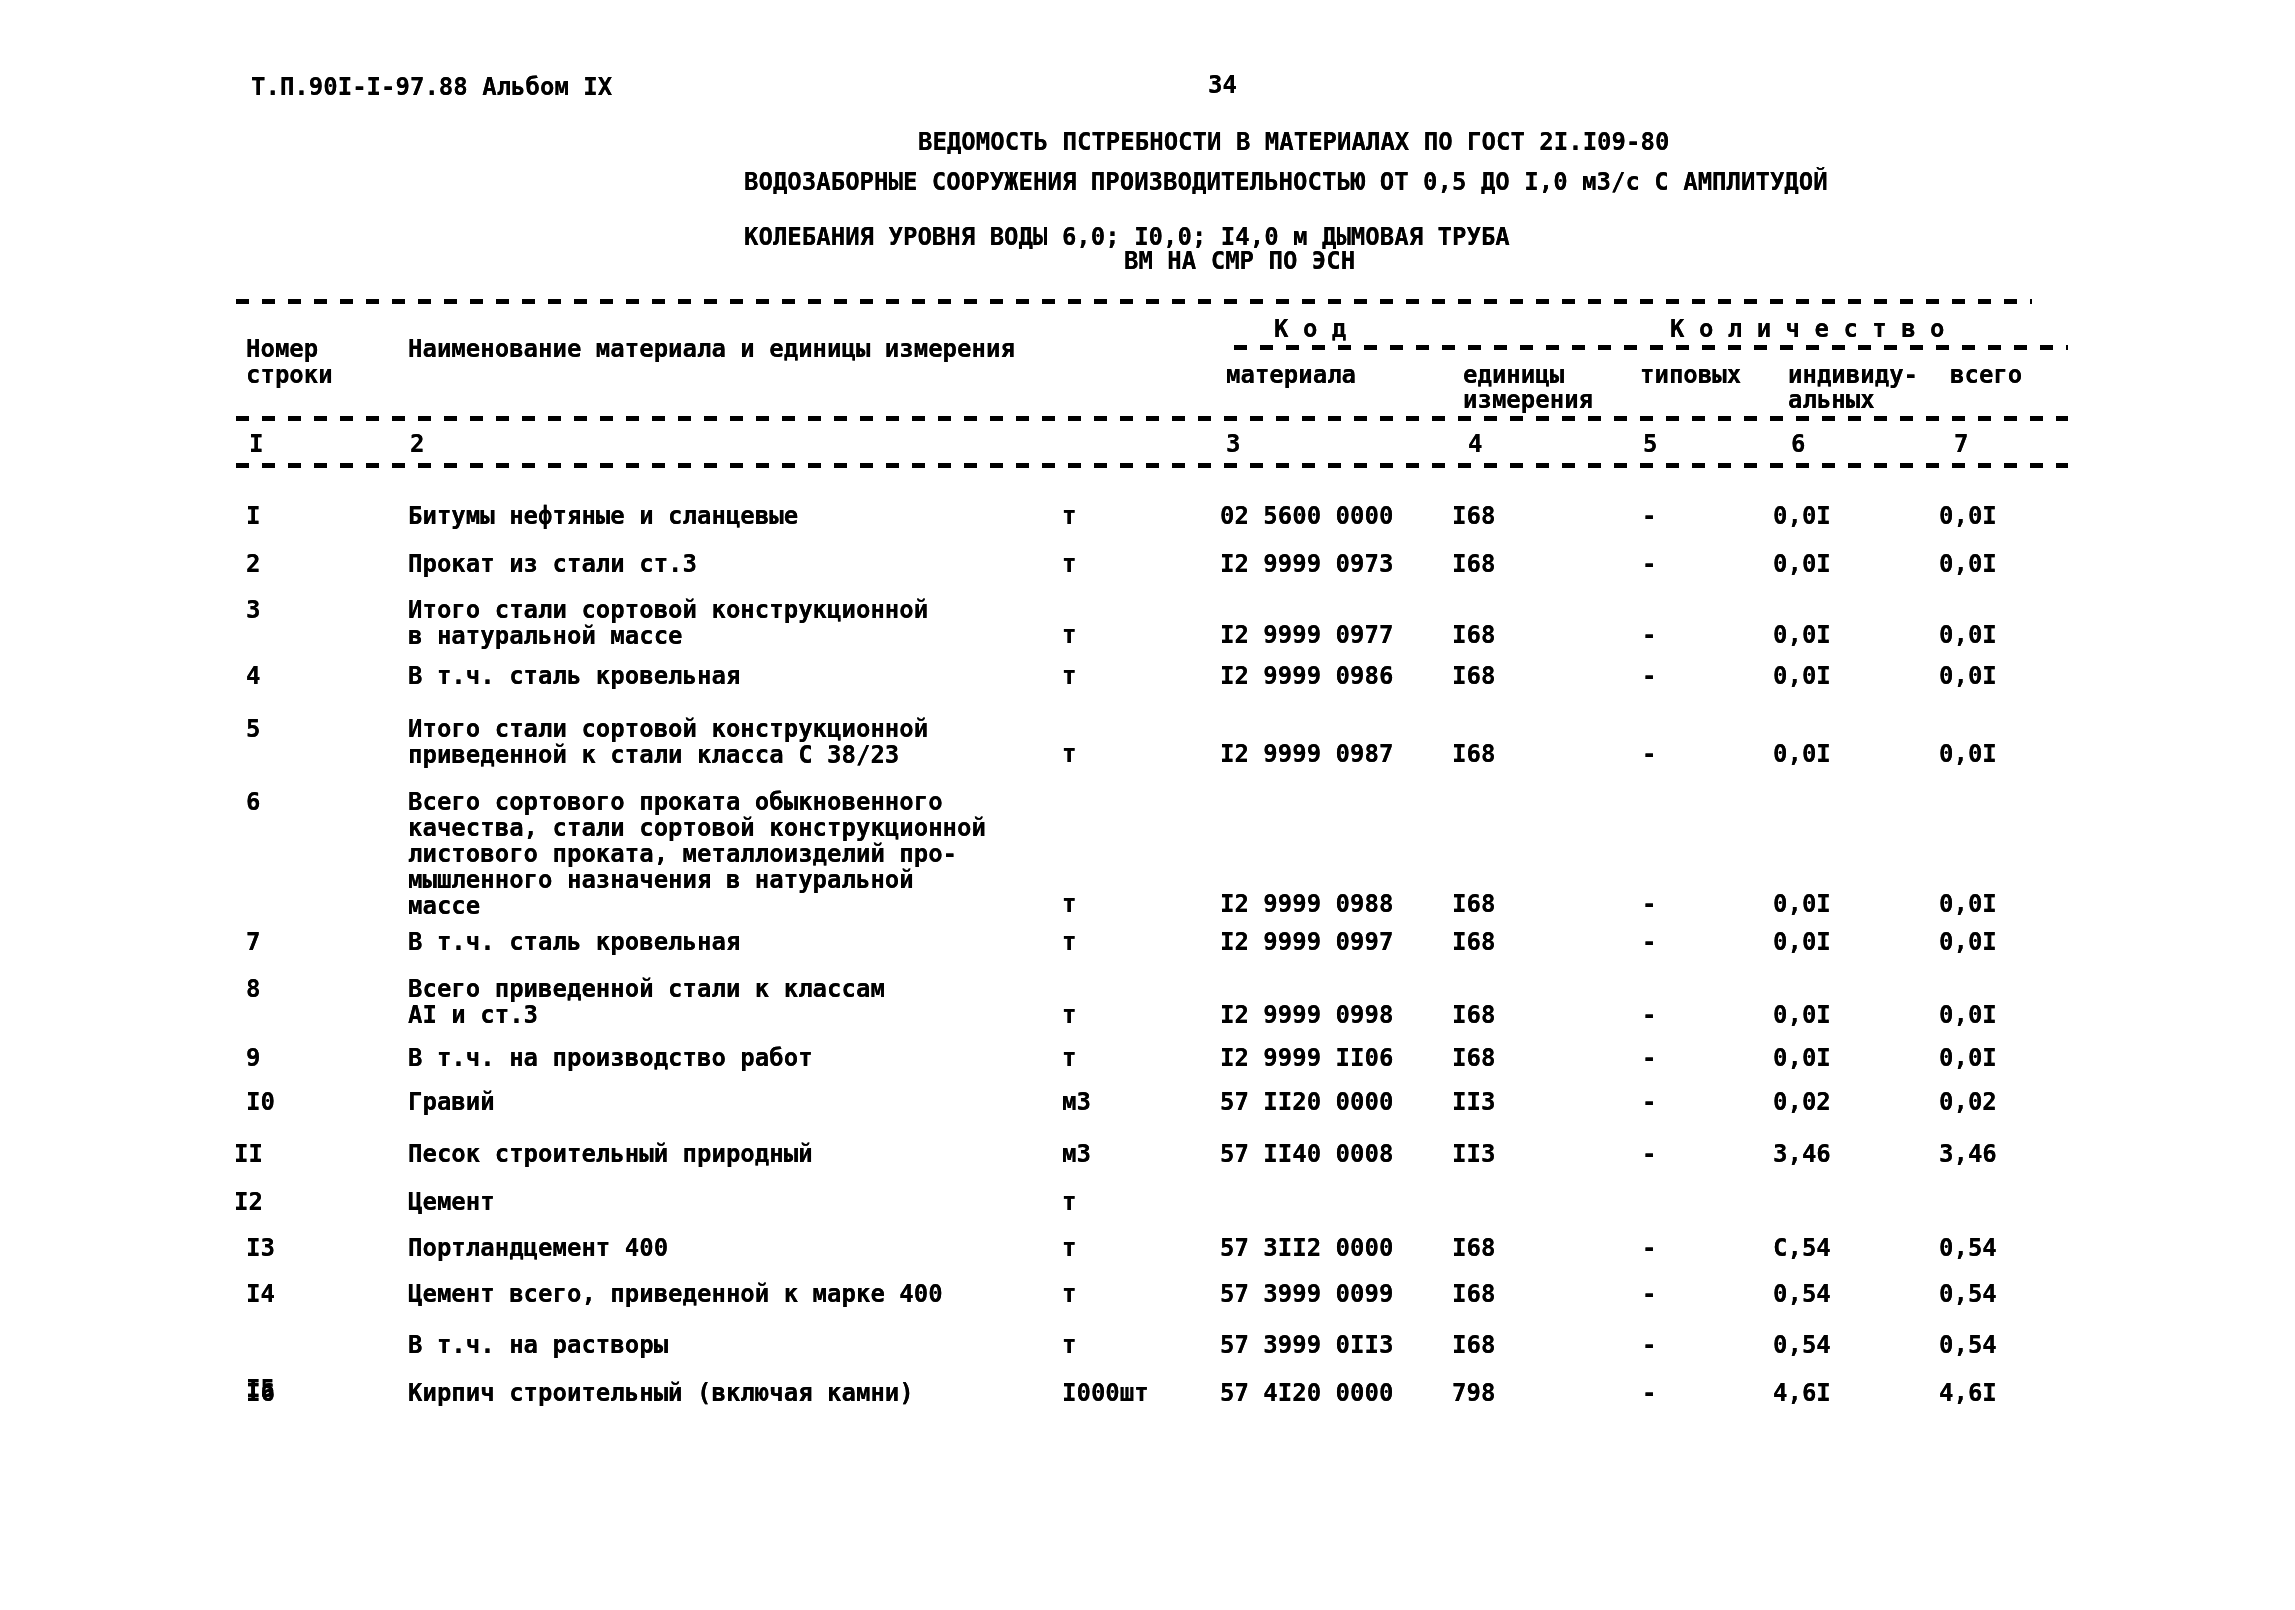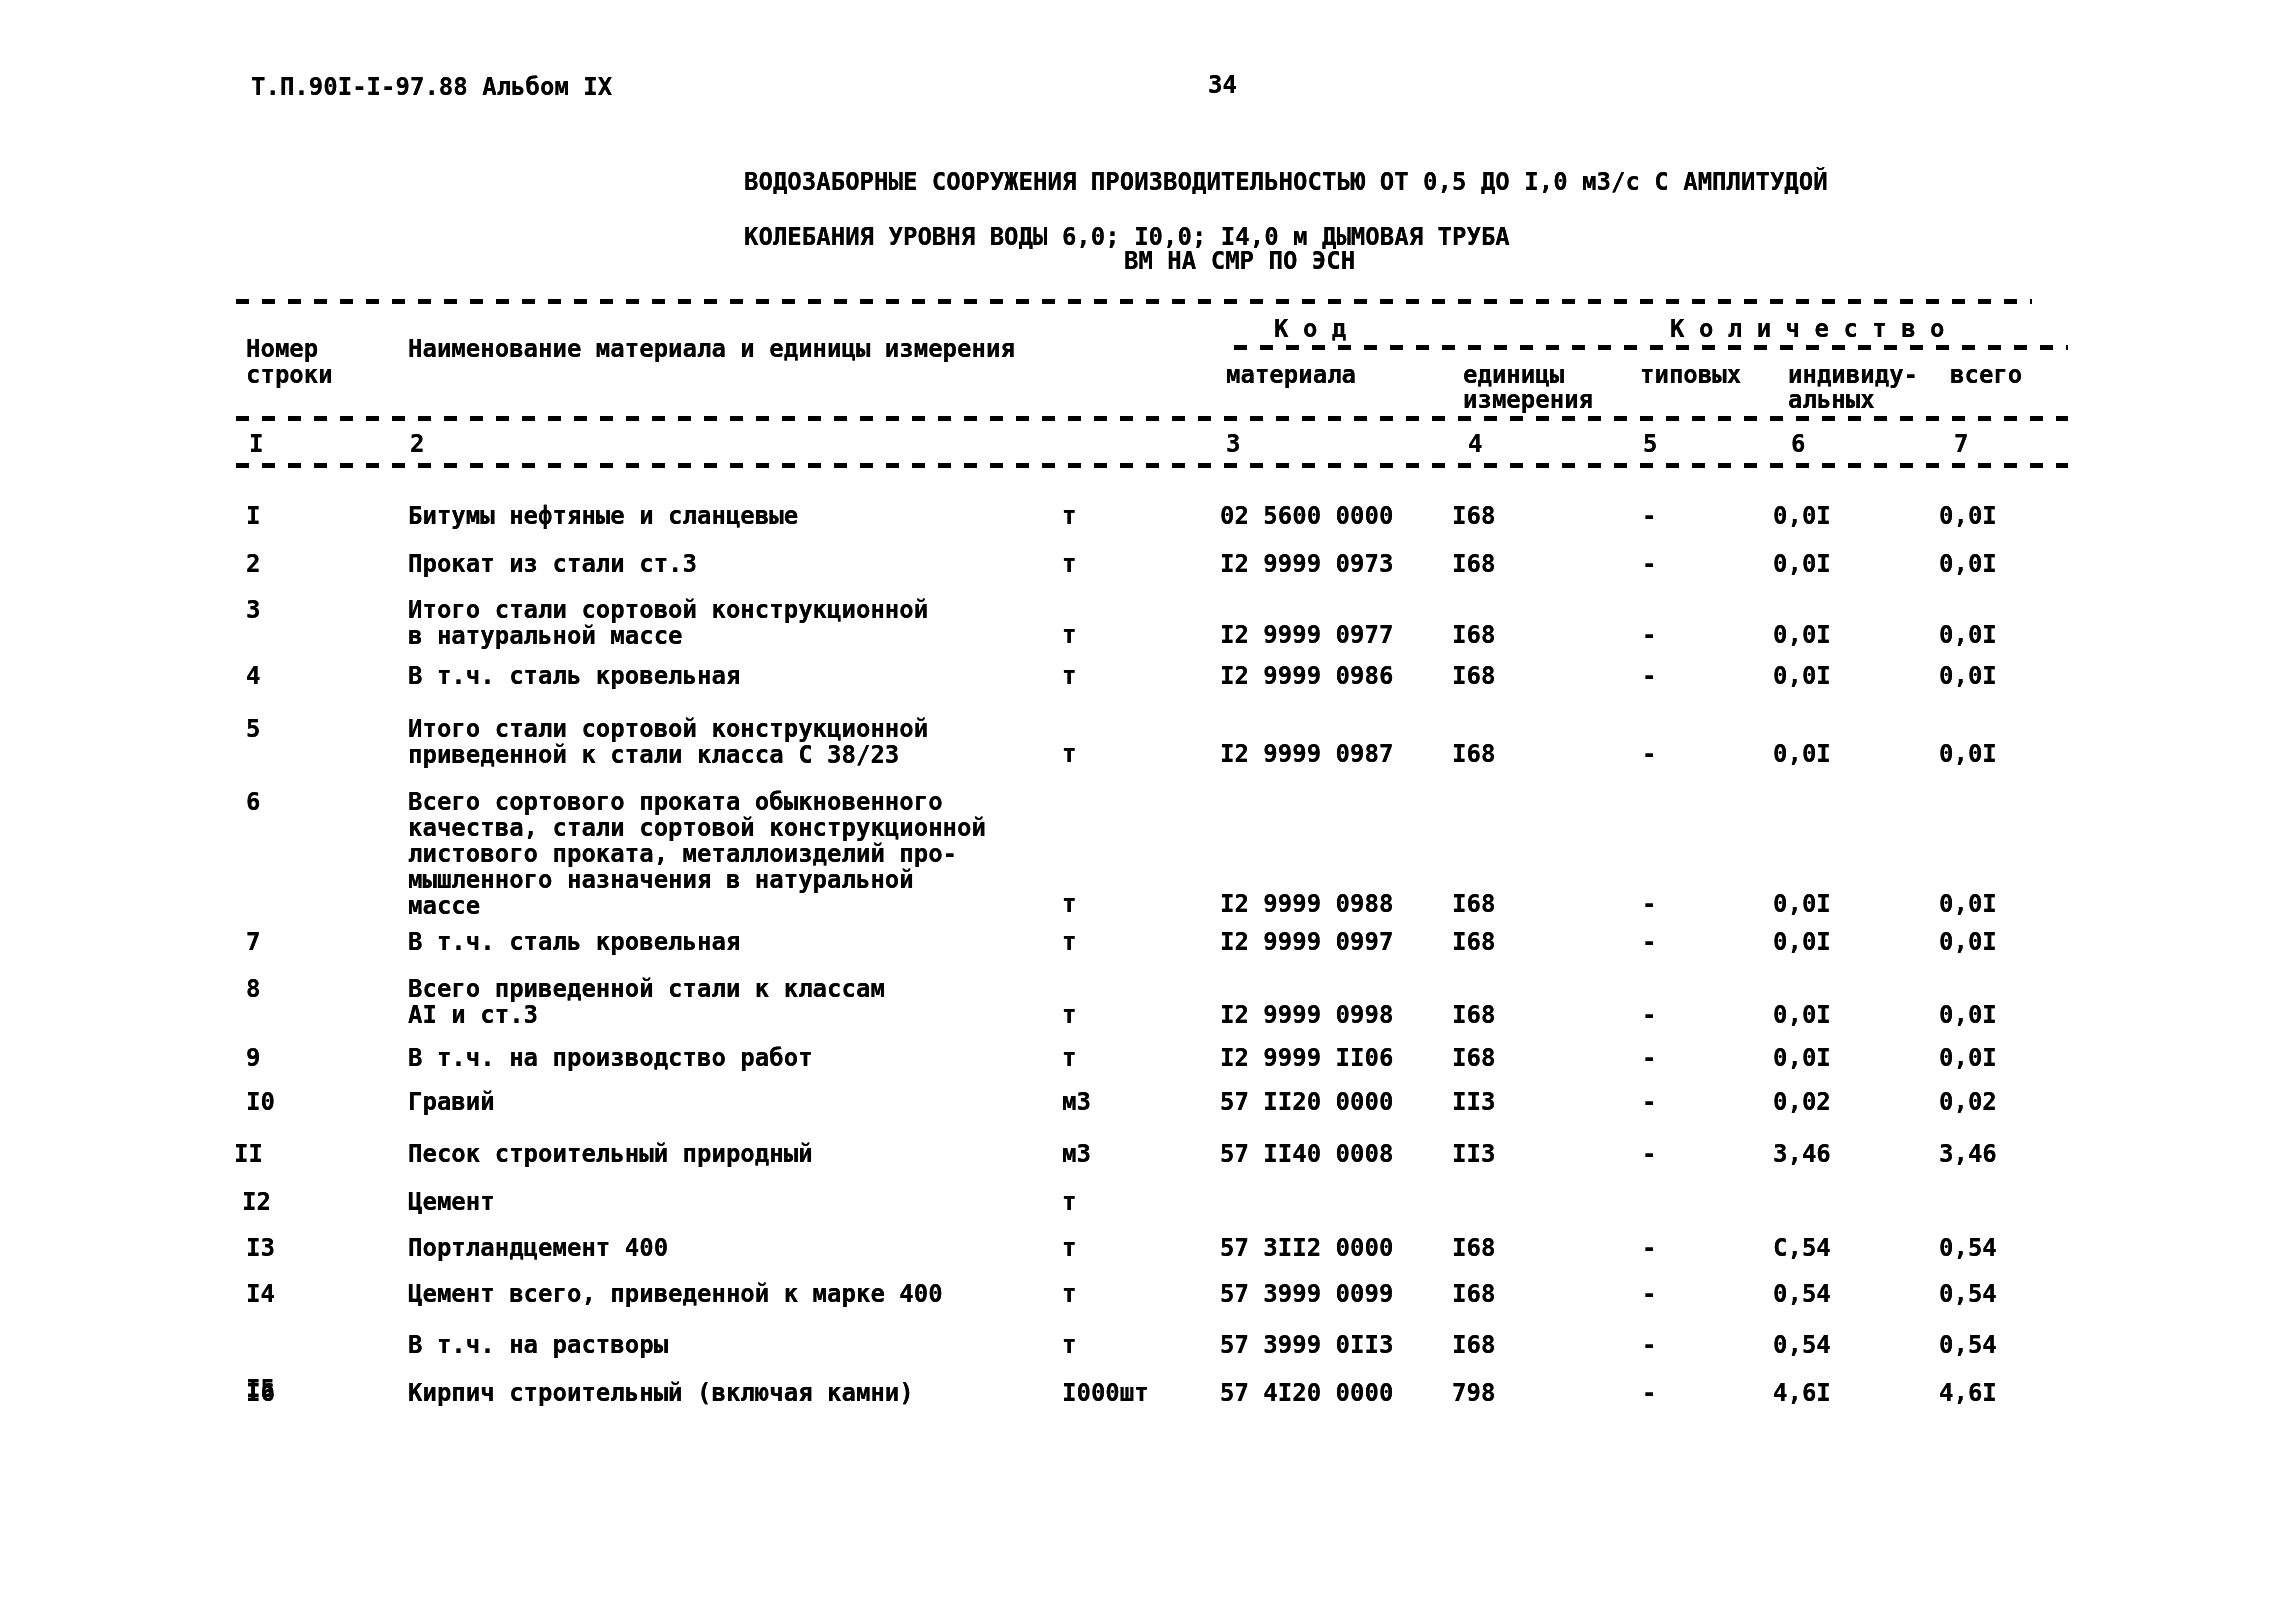--- a/index.html
+++ b/index.html
@@ -27,20 +27,21 @@
   .cell{position:absolute;font-size:24px;line-height:26px;white-space:pre;}
 </style>
 </head>
 <body>
 
 <div class="page">
 
   <div class="txt" style="left:251px;top:74px">Т.П.90I-I-97.88 Альбом IX</div>
   <div class="txt" style="left:1208px;top:72px">34</div>
 
+  <div class="txt" style="left:918px;top:129px">ВЕДОМОСТЬ ПСТРЕБНОСТИ В МАТЕРИАЛАХ ПО ГОСТ 2I.I09-80</div>
   <div class="txt" style="left:744px;top:169px">ВОДОЗАБОРНЫЕ СООРУЖЕНИЯ ПРОИЗВОДИТЕЛЬНОСТЬЮ ОТ 0,5 ДО I,0 м3/с С АМПЛИТУДОЙ</div>
   <div class="txt" style="left:744px;top:224px">КОЛЕБАНИЯ УРОВНЯ ВОДЫ 6,0; I0,0; I4,0 м ДЫМОВАЯ ТРУБА</div>
   <div class="txt" style="left:1124px;top:248px">ВМ НА СМР ПО ЭСН</div>
 
   <div class="dash" style="left:236px;top:299px;width:1796px"></div>
   <div class="dash" style="left:1234px;top:345px;width:834px"></div>
   <div class="dash" style="left:236px;top:416px;width:1832px"></div>
   <div class="dash" style="left:236px;top:463px;width:1832px"></div>
 
   <div class="txt" style="left:246px;top:336px">Номер</div>
@@ -169,21 +170,21 @@
         <div class="cell" style="left:234px;top:1141px">II</div>
         <div class="cell" style="left:408px;top:1141px">Песок строительный природный</div>
         <div class="cell" style="left:1062px;top:1141px">м3</div>
         <div class="cell" style="left:1220px;top:1141px">57 II40 0008</div>
         <div class="cell" style="left:1452px;top:1141px">II3</div>
         <div class="cell" style="left:1642px;top:1141px">-</div>
         <div class="cell" style="left:1773px;top:1141px">3,46</div>
         <div class="cell" style="left:1939px;top:1141px">3,46</div>
       </div>
       <div>
-        <div class="cell" style="left:242px;top:1189px">I2</div>
+        <div class="cell" style="left:234px;top:1189px">I2</div>
         <div class="cell" style="left:408px;top:1189px">Цемент</div>
         <div class="cell" style="left:1062px;top:1189px">т</div>
       </div>
       <div>
         <div class="cell" style="left:246px;top:1235px">I3</div>
         <div class="cell" style="left:408px;top:1235px">Портландцемент 400</div>
         <div class="cell" style="left:1062px;top:1235px">т</div>
         <div class="cell" style="left:1220px;top:1235px">57 3II2 0000</div>
         <div class="cell" style="left:1452px;top:1235px">I68</div>
         <div class="cell" style="left:1642px;top:1235px">-</div>

